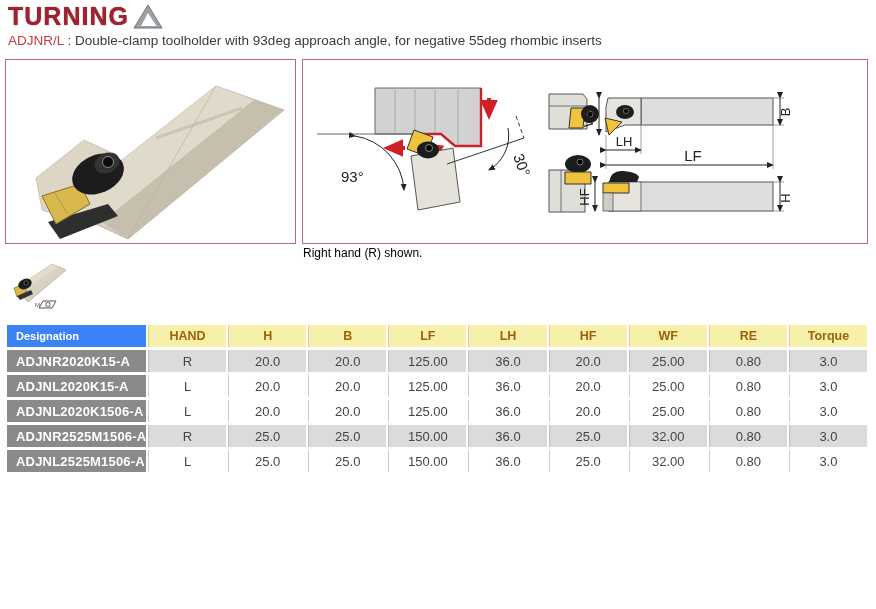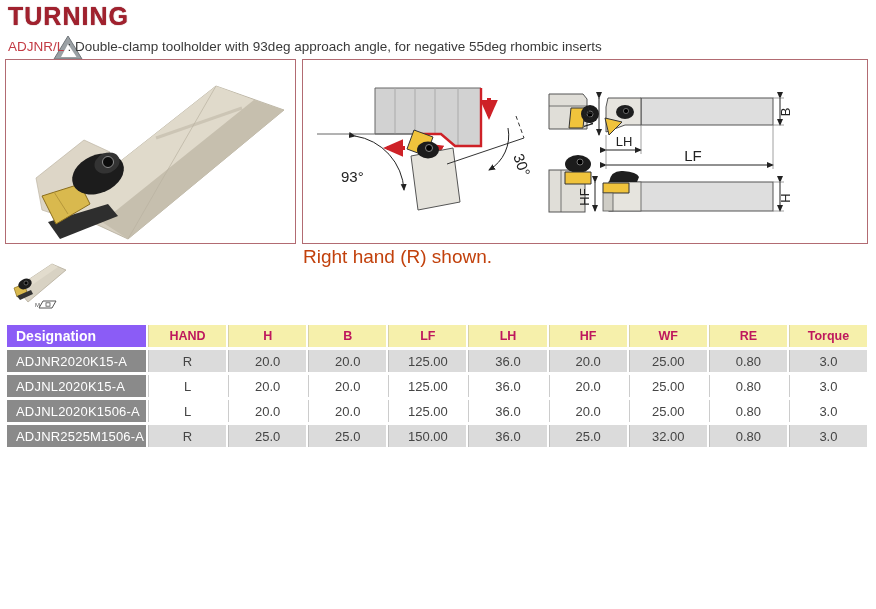--- a/index.html
+++ b/index.html
@@ -1,43 +1,43 @@
 <!DOCTYPE html>
 <html><head>
 <meta charset="utf-8">
 <style>
   html,body{margin:0;padding:0;background:#fff;}
   body{width:876px;height:609px;position:relative;overflow:hidden;
        font-family:"Liberation Sans",sans-serif;color:#3c3c3c;}
 
   
-  .brand-row{position:absolute;left:8px;top:2px;display:flex;align-items:center;gap:4px;flex-direction:column;}
+  .brand-row{position:absolute;left:8px;top:2px;display:flex;align-items:center;gap:4px;}
   .brand{font-size:25px;font-weight:bold;letter-spacing:1px;color:#A1212E;
          text-shadow:0 0 1px #6d1018;}
-  .subtitle{position:absolute;left:8px;top:33px;font-size:13.5px;color:#3a3a3a;margin-top:6px;}
+  .subtitle{position:absolute;left:8px;top:33px;font-size:13.5px;color:#3a3a3a;}
   .subtitle .code{color:#C33B44;}
 
   
   .fig-box{position:absolute;border:1px solid #B26B72;background:#fff;}
   #photo-box{left:5px;top:59px;width:289px;height:183px;}
   #diagram-box{left:302px;top:59px;width:564px;height:183px;}
-  .caption{position:absolute;left:303px;top:246px;font-size:19px;color:#c2410c;}
+  .caption{position:absolute;left:303px;top:246px;font-size:12px;color:#000000;}
   #thumb{position:absolute;left:8px;top:258px;}
 
   
   table{position:absolute;left:5px;top:322px;width:864px;
         border-collapse:separate;border-spacing:2px 3px;table-layout:fixed;
         font-size:13px;}
   th,td{height:22px;padding:0;overflow:hidden;white-space:nowrap;}
-  th{background:#F6F0AB;color:#be185d;font-weight:bold;font-size:12.5px;text-align:center;
+  th{background:#F6F0AB;color:#a16207;font-weight:bold;font-size:12.5px;text-align:center;
      border-left:1px solid #d8d2a0;}
-  th.desig{background:#8b5cf6;color:#fff;text-align:left;padding-left:9px;width:130px;
-           border-left:none;font-size:14px;}
+  th.desig{background:#3b82f6;color:#fff;text-align:left;padding-left:9px;width:130px;
+           border-left:none;font-size:11px;}
   td{background:#fff;color:#454545;text-align:center;border-left:1px solid #cccccc;}
-  td.desig{background:#8A8A8A;color:#fff;font-weight:normal;text-align:left;
+  td.desig{background:#8A8A8A;color:#fff;font-weight:bold;text-align:left;
            padding-left:9px;border-left:none;letter-spacing:0.2px;}
   tr.even td:not(.desig){background:#DBDBDB;border-left:1px solid #bfbfbf;}
 
   svg text{font-family:"Liberation Sans",sans-serif;}
 </style>
 </head>
 <body>
 
 <div class="brand-row">
   <span class="brand">TURNING</span>
@@ -242,14 +242,26 @@
         <td>R</td>
         <td>25.0</td>
         <td>25.0</td>
         <td>150.00</td>
         <td>36.0</td>
         <td>25.0</td>
         <td>32.00</td>
         <td>0.80</td>
         <td>3.0</td>
       </tr>
+      <tr class="odd">
+        <td class="desig">ADJNL2525M1506-A</td>
+        <td>L</td>
+        <td>25.0</td>
+        <td>25.0</td>
+        <td>150.00</td>
+        <td>36.0</td>
+        <td>25.0</td>
+        <td>32.00</td>
+        <td>0.80</td>
+        <td>3.0</td>
+      </tr>
     </tbody>
 </table>
 
 </body></html>

